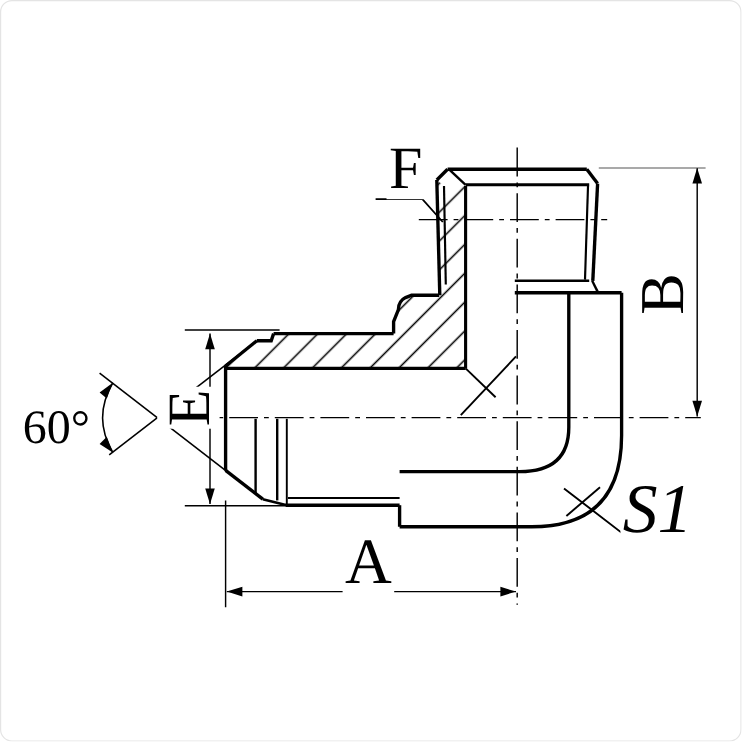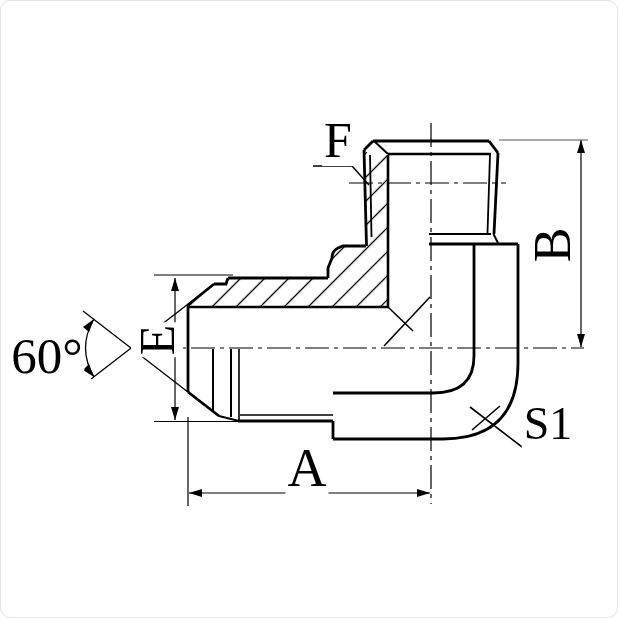--- a/index.html
+++ b/index.html
@@ -18,22 +18,22 @@
     background:var(--bg);
     line-height:1; white-space:nowrap;
     transform:translate(-50%,-50%);
     padding:1px 2px;
   }
   .dim-label.rot { transform:translate(-50%,-50%) rotate(-90deg); }
   .f-lbl  { left:337px; top:139px; font-size:50px; }
   .b-lbl  { left:552px; top:244px; font-size:52px; }
   .e-lbl  { left:156px; top:339px; font-size:50px; }
   .a-lbl  { left:306px; top:467px; font-size:54px; }
-  .s1-lbl { left:547px; top:423px; font-size:46px; }
-  .ang-lbl{ left:46px;  top:355px; font-size:51px; }
+  .s1-lbl { left:547px; top:423px; font-size:58px;font-style:italic; }
+  .ang-lbl{ left:46px;  top:355px; font-size:40px; }
 </style>
 </head>
 <body>
 
 <div class="canvas">
 
   <svg width="618" height="618" viewBox="0 0 618 618">
     <defs>
       <pattern id="hp" width="17" height="17" patternUnits="userSpaceOnUse" patternTransform="rotate(-45)">
         <line x1="0" y1="8.5" x2="17" y2="8.5" stroke="#000" stroke-width="1.3"></line>

